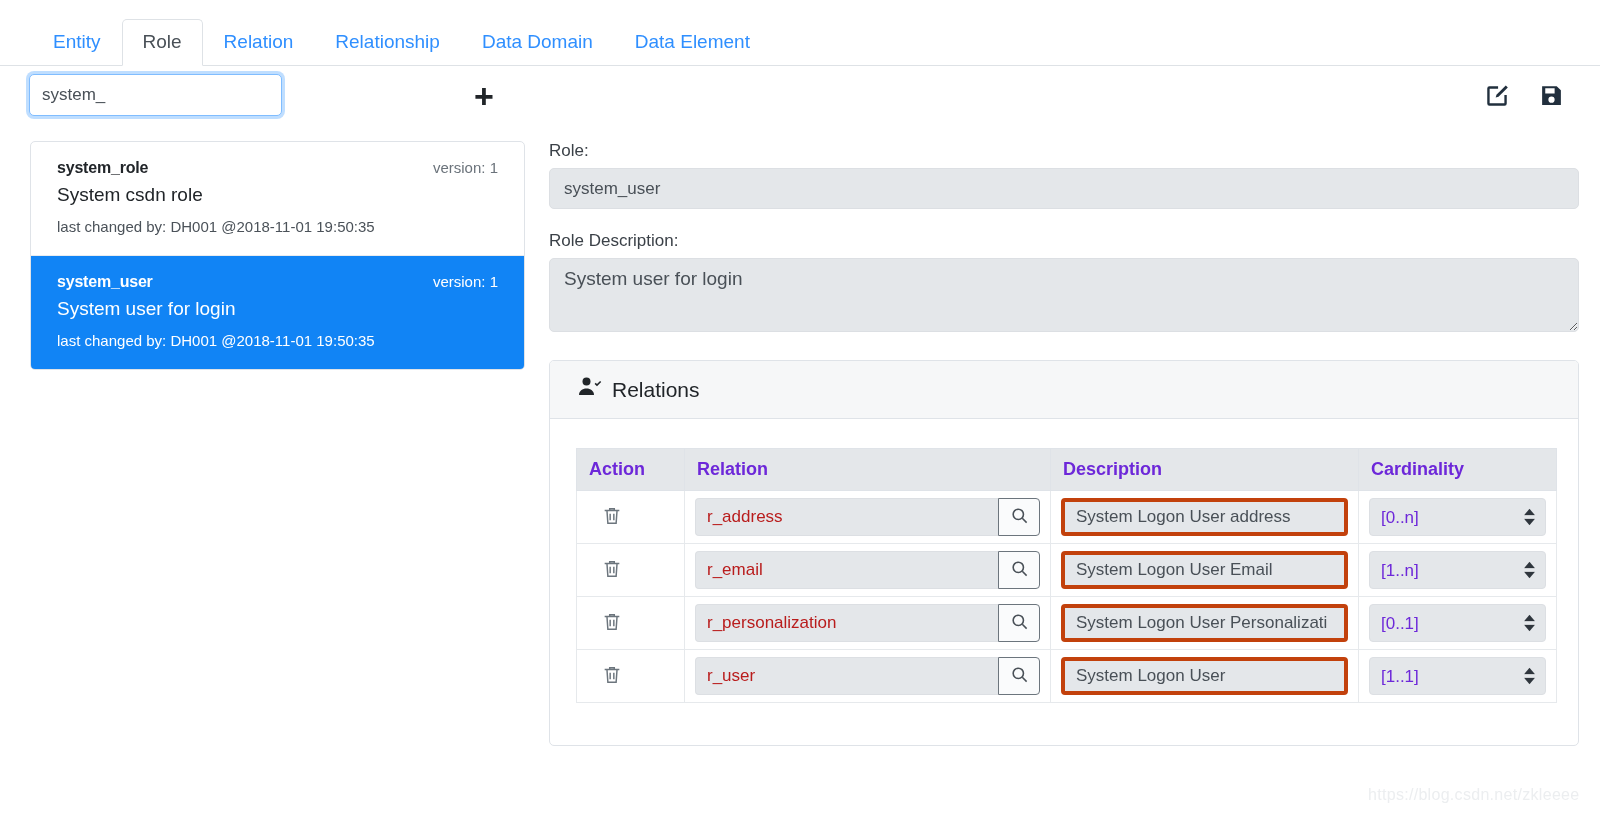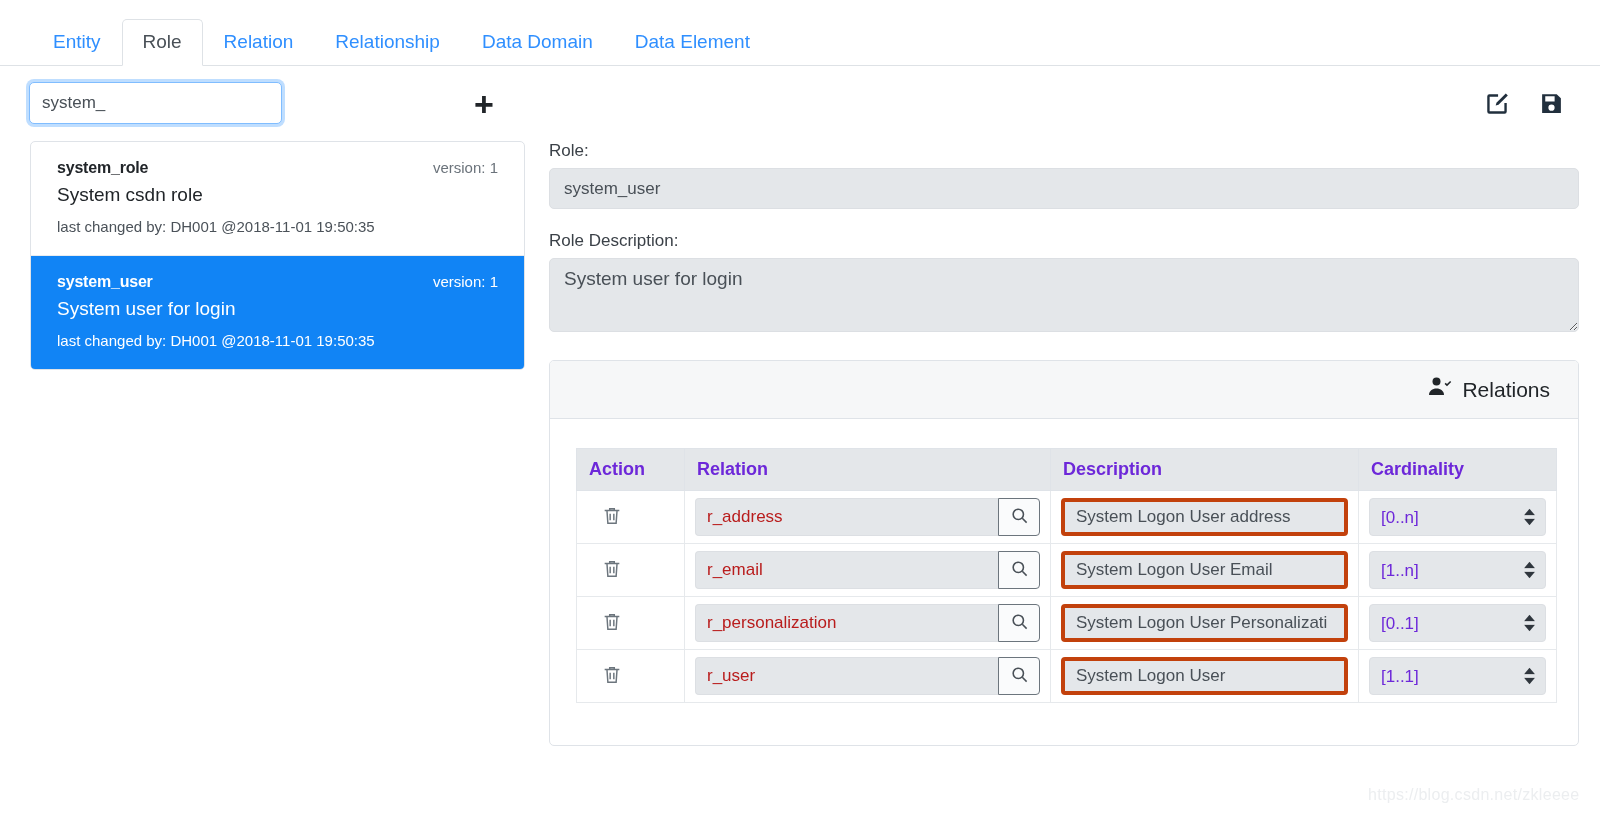--- a/index.html
+++ b/index.html
@@ -35,21 +35,21 @@
     white-space: nowrap;
   }
   .tab.active {
     color: #495057;
     background: #ffffff;
     border-color: #dee2e6 #dee2e6 #ffffff;
   }
 
   
   .toolbar {
-    position: absolute; left: 0; top: 66px;
+    position: absolute; left: 0; top: 58px;
     width: 1324px; height: 70px;
   }
   .search-wrap {
     position: absolute; left: 29px; top: 16px;
     width: 253px; height: 42px;
   }
   .search-input {
     width: 100%; height: 100%;
     border: 1px solid #80bdff;
     border-radius: 5px;
@@ -146,21 +146,20 @@
     border-radius: 5px;
     background: #fff;
   }
   .card-header {
     background: #f6f7f8;
     border-bottom: 1px solid #dfe3e8;
     padding: 14px 28px;
     display: flex; align-items: center; gap: 10px;
     font-size: 21px; color: #212529;
     border-radius: 4px 4px 0 0;
-    justify-content: flex-end;
   }
   .card-body { padding: 29px 26px 42px 26px; }
 
   table.relations {
     border-collapse: collapse;
     width: 980px;
     table-layout: fixed;
   }
   table.relations th {
     background: #e4e7ea;

